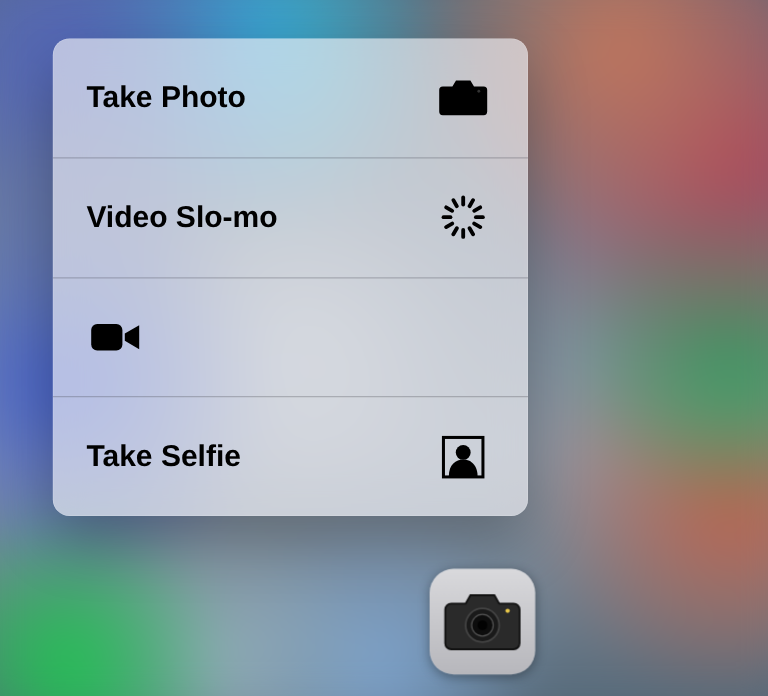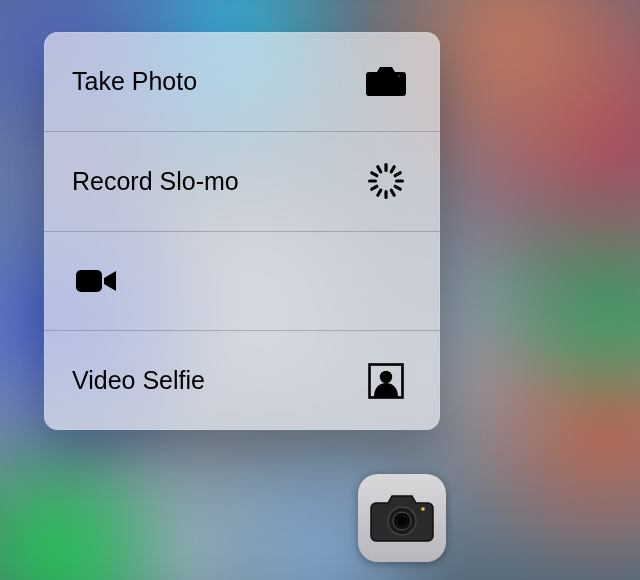--- a/index.html
+++ b/index.html
@@ -59,21 +59,21 @@
       align-items: center;
       justify-content: space-between;
       padding: 0 30px 0 28px;
       position: relative;
     }
     .menu-item + .menu-item {
       border-top: 1px solid rgba(60,60,70,0.28);
     }
     .menu-label {
       font-size: 25px;
-      font-weight: 400;
+      font-weight: 700;
       color: #000;
     }
     .menu-icon {
       width: 48px;
       height: 40px;
       display: flex;
       align-items: center;
       justify-content: center;
     }
 
@@ -105,21 +105,21 @@
       <svg width="42" height="32" viewBox="0 0 42 32">
         <path fill="#000" d="M15 2 h12 l3 5 h8 a3 3 0 0 1 3 3 v18 a3 3 0 0 1 -3 3 H4 a3 3 0 0 1 -3 -3 V10 a3 3 0 0 1 3 -3 h8 z"></path>
         <circle cx="21" cy="19" r="8" fill="#000"></circle>
         <circle cx="21" cy="19" r="5.7" fill="#fff" opacity="0"></circle>
         <circle cx="34" cy="11" r="1.2" fill="#333"></circle>
       </svg>
     </span>
   </div>
 
   <div class="menu-item">
-    <span class="menu-label">Record Slo-mo</span>
+    <span class="menu-label">Video Slo-mo</span>
     <span class="menu-icon">
       <svg width="40" height="40" viewBox="0 0 40 40">
         <g transform="translate(20 20)">
           <g fill="#000">
             <rect x="-1.6" y="-18" width="3.2" height="9" rx="1.6" transform="rotate(0)"></rect>
             <rect x="-1.6" y="-18" width="3.2" height="9" rx="1.6" transform="rotate(30)"></rect>
             <rect x="-1.6" y="-18" width="3.2" height="9" rx="1.6" transform="rotate(60)"></rect>
             <rect x="-1.6" y="-18" width="3.2" height="9" rx="1.6" transform="rotate(90)"></rect>
             <rect x="-1.6" y="-18" width="3.2" height="9" rx="1.6" transform="rotate(120)"></rect>
             <rect x="-1.6" y="-18" width="3.2" height="9" rx="1.6" transform="rotate(150)"></rect>
@@ -138,21 +138,21 @@
   <div class="menu-item">
     <span class="menu-icon">
       <svg width="44" height="30" viewBox="0 0 44 30">
         <rect x="2" y="4" width="26" height="22" rx="5" fill="#000"></rect>
         <path d="M30 12 L42 5 V25 L30 18 Z" fill="#000"></path>
       </svg>
     </span>
   </div>
 
   <div class="menu-item">
-    <span class="menu-label">Video Selfie</span>
+    <span class="menu-label">Take Selfie</span>
     <span class="menu-icon">
       <svg width="36" height="36" viewBox="0 0 36 36">
         <rect x="1.5" y="1.5" width="33" height="33" fill="none" stroke="#000" stroke-width="2.6"></rect>
         <circle cx="18" cy="14" r="6.2" fill="#000"></circle>
         <path d="M6 34 C6 24 12 20 18 20 C24 20 30 24 30 34 Z" fill="#000"></path>
       </svg>
     </span>
   </div>
 
 </div>

